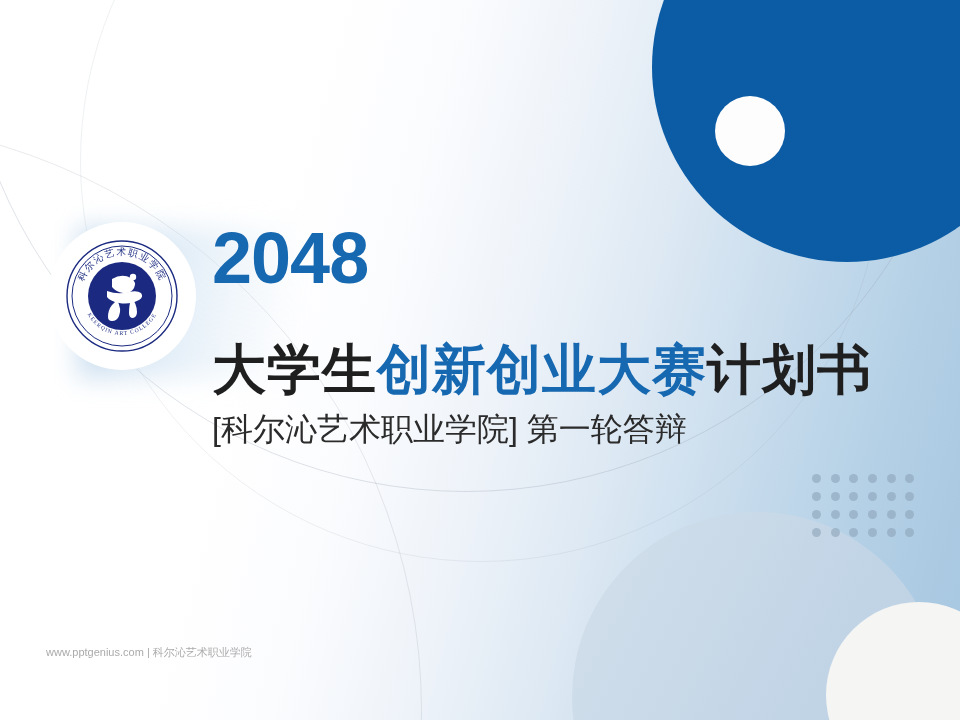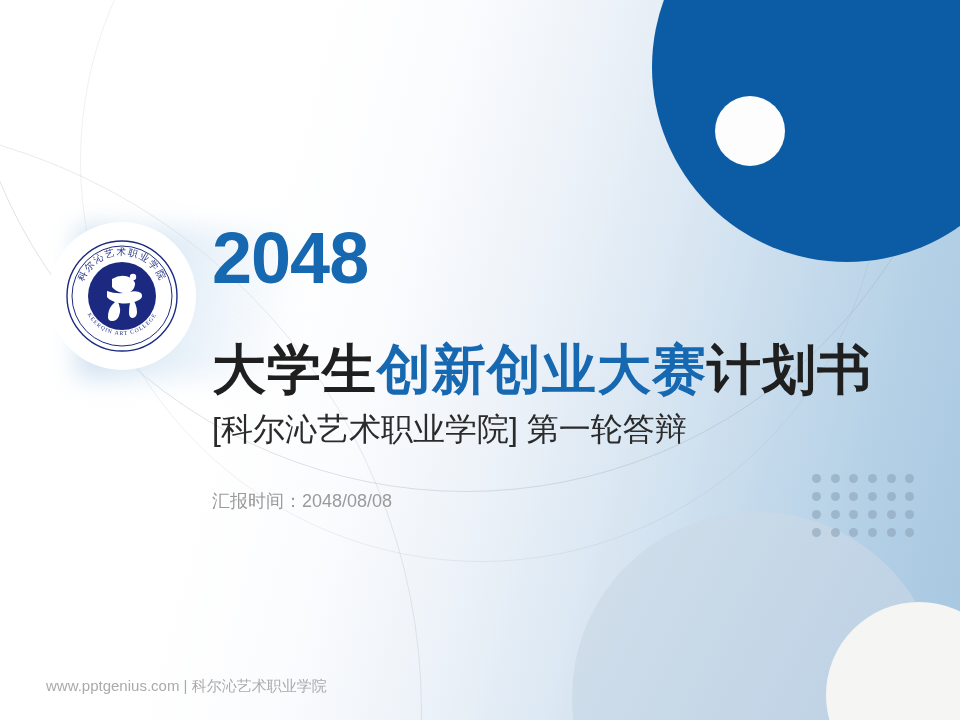--- a/index.html
+++ b/index.html
@@ -170,22 +170,22 @@
     color: #9a9a9a;
     line-height: 1.62;
     white-space: nowrap;
   }
   .meta div { white-space: nowrap; }
 
   
   .footer {
     position: absolute;
     left: 46px;
-    top: 677px;
-    font-size: 15px;
+    top: 645px;
+    font-size: 11px;
     color: #aaaaaa;
     white-space: nowrap;
     text-align: center;
   }
 </style>
 </head>
 <body>
 
 <div id="slide">
 
@@ -260,20 +260,19 @@
 
     <div class="year">2048</div>
 
     <div class="headline">
       <span>大学生</span><span class="hl">创新创业大赛</span><span>计划书</span>
     </div>
 
     <div class="subtitle">[科尔沁艺术职业学院] 第一轮答辩</div>
 
     <div class="meta">
-      <div>汇报时间：2048/08/08</div>
     </div>
 
   </div>
 
   <div class="footer">www.pptgenius.com | 科尔沁艺术职业学院</div>
 
 </div>
 
 </body></html>

